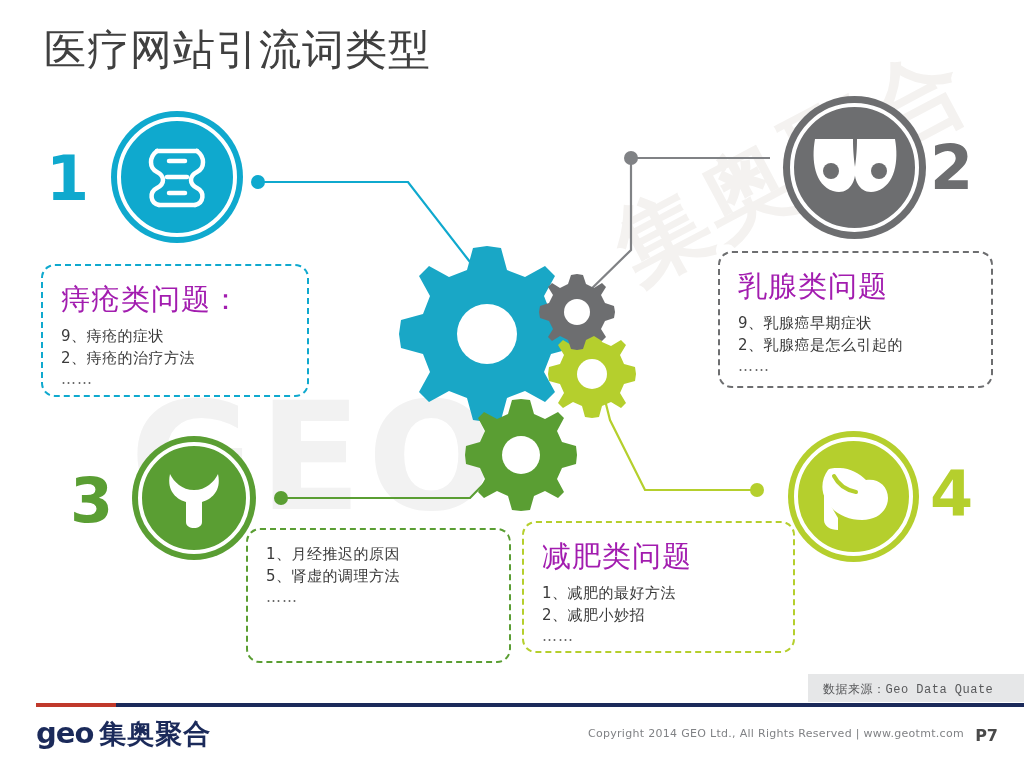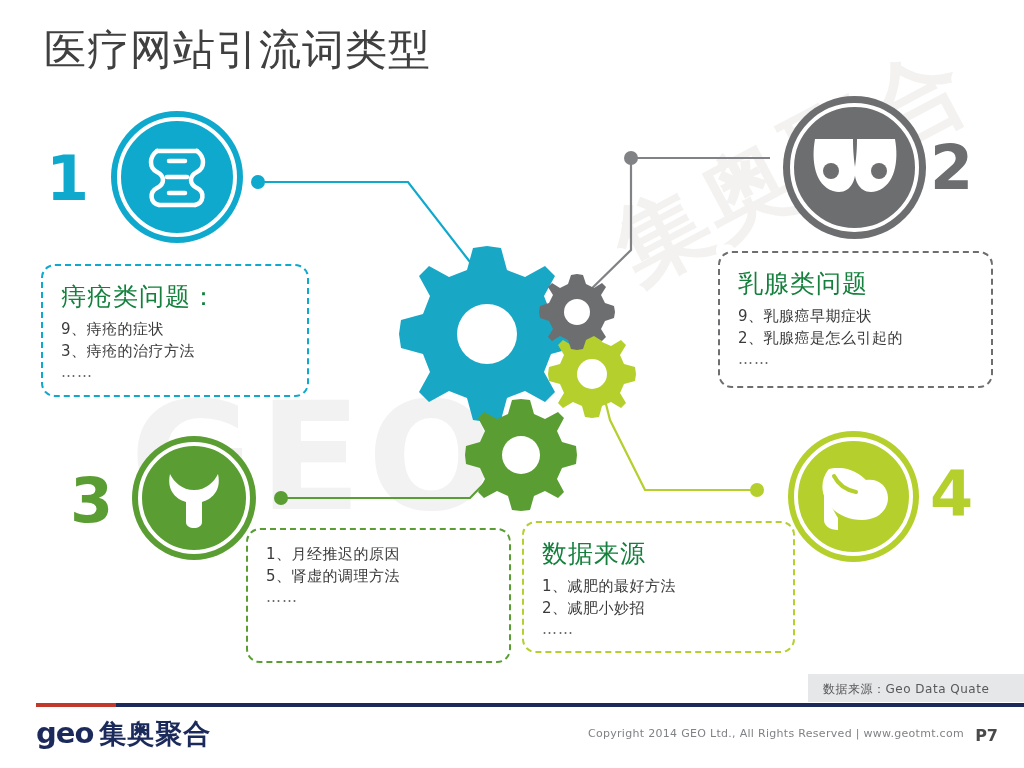--- a/index.html
+++ b/index.html
@@ -99,22 +99,22 @@
 
   
   .box {
     position: absolute;
     border-radius: 14px;
     background: transparent;
     z-index: 5;
     box-sizing: border-box;
   }
   .box .b-title {
-    font-size: 25px;
-    color: #15803d;
+    font-size: 29px;
+    color: #a21caf;
     margin: 0 0 6px 0;
     letter-spacing: 1px;
   }
   .box .b-line {
     font-size: 15px;
     color: #3a3a3a;
     line-height: 1.45;
     letter-spacing: 0.5px;
   }
   .box .b-dots {
@@ -151,20 +151,21 @@
     background: #e6e7e8;
     z-index: 6;
   }
   .src-text {
     position: absolute;
     left: 823px; top: 681px;
     font-size: 12px;
     color: #58595b;
     z-index: 7;
     letter-spacing: 0.5px;
+    font-family: Liberation Mono, monospace;
   }
   .rule-red {
     position: absolute;
     left: 36px; top: 703px;
     width: 80px; height: 4px;
     background: #c0392b;
     z-index: 6;
   }
   .rule-navy {
     position: absolute;
@@ -306,39 +307,39 @@
   </div>
 
   <div class="num num1">1</div>
   <div class="num num2">2</div>
   <div class="num num3">3</div>
   <div class="num num4">4</div>
 
   <div class="box box1">
     <div class="b-title">痔疮类问题：</div>
     <div class="b-line">9、痔疮的症状</div>
-    <div class="b-line">3、痔疮的治疗方法</div>
+    <div class="b-line">2、痔疮的治疗方法</div>
     <div class="b-dots">……</div>
   </div>
 
   <div class="box box2">
     <div class="b-title">乳腺类问题</div>
     <div class="b-line">9、乳腺癌早期症状</div>
     <div class="b-line">2、乳腺癌是怎么引起的</div>
     <div class="b-dots">……</div>
   </div>
 
   <div class="box box3">
     <div class="b-line">1、月经推迟的原因</div>
     <div class="b-line">5、肾虚的调理方法</div>
     <div class="b-dots">……</div>
   </div>
 
   <div class="box box4">
-    <div class="b-title">数据来源</div>
+    <div class="b-title">减肥类问题</div>
     <div class="b-line">1、减肥的最好方法</div>
     <div class="b-line">2、减肥小妙招</div>
     <div class="b-dots">……</div>
   </div>
 
   <div class="src-bar"></div>
   <div class="src-text">数据来源：Geo Data  Quate</div>
   <div class="rule-red"></div>
   <div class="rule-navy"></div>
   <div class="logo">

